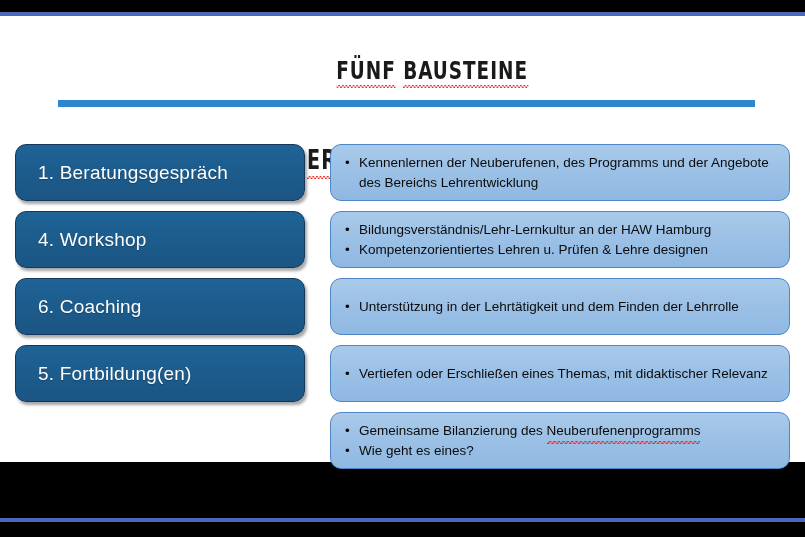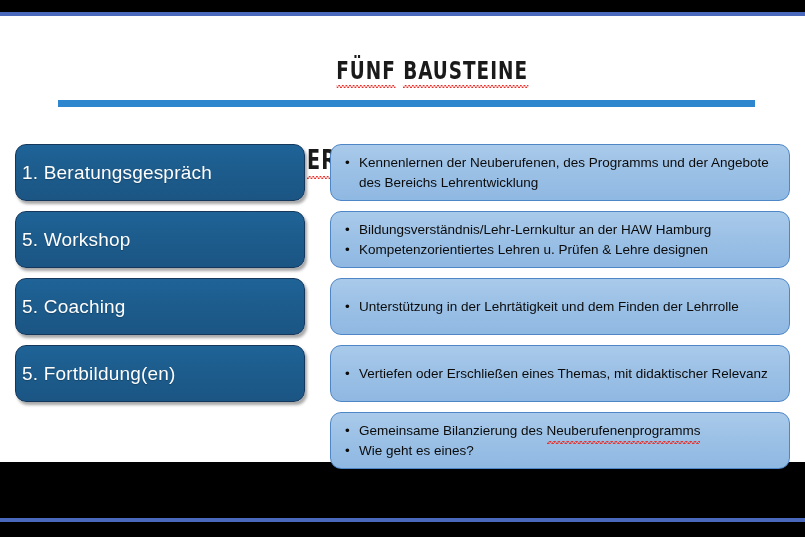--- a/index.html
+++ b/index.html
@@ -118,21 +118,21 @@
     top: 0;
     width: 290px;
     height: 57px;
     box-sizing: border-box;
     border: 1.5px solid #15375c;
     border-radius: 11px;
     background: linear-gradient(180deg, #1f6397 0%, #1c5b8b 55%, #1b5584 100%);
     box-shadow: 2px 3px 3px rgba(0,0,0,0.35);
     display: flex;
     align-items: center;
-    padding-left: 6px;
+    padding-left: 22px;
   }
   .box-left-label {
     color: #ffffff;
     font-size: 19px;
     font-weight: 400;
     letter-spacing: 0.2px;
     text-shadow: 0 1px 1px rgba(0,0,0,0.25);
   }
 
   .box-right {
@@ -194,36 +194,36 @@
           </div>
           <div class="box-right">
             <div class="bullet-line">
               <span class="bullet-dot">•</span>
               <span class="bullet-text">Kennenlernen der Neuberufenen, des Programms und der Angebote des Bereichs Lehrentwicklung</span>
             </div>
           </div>
         </div>
         <div class="row">
           <div class="box-left">
-            <span class="box-left-label">5. Workshop</span>
+            <span class="box-left-label">4. Workshop</span>
           </div>
           <div class="box-right">
             <div class="bullet-line">
               <span class="bullet-dot">•</span>
               <span class="bullet-text">Bildungsverständnis/Lehr-Lernkultur an der HAW Hamburg</span>
             </div>
             <div class="bullet-line">
               <span class="bullet-dot">•</span>
               <span class="bullet-text">Kompetenzorientiertes Lehren u. Prüfen &amp; Lehre designen</span>
             </div>
           </div>
         </div>
         <div class="row">
           <div class="box-left">
-            <span class="box-left-label">5. Coaching</span>
+            <span class="box-left-label">6. Coaching</span>
           </div>
           <div class="box-right">
             <div class="bullet-line">
               <span class="bullet-dot">•</span>
               <span class="bullet-text">Unterstützung in der Lehrtätigkeit und dem Finden der Lehrrolle</span>
             </div>
           </div>
         </div>
         <div class="row">
           <div class="box-left">

